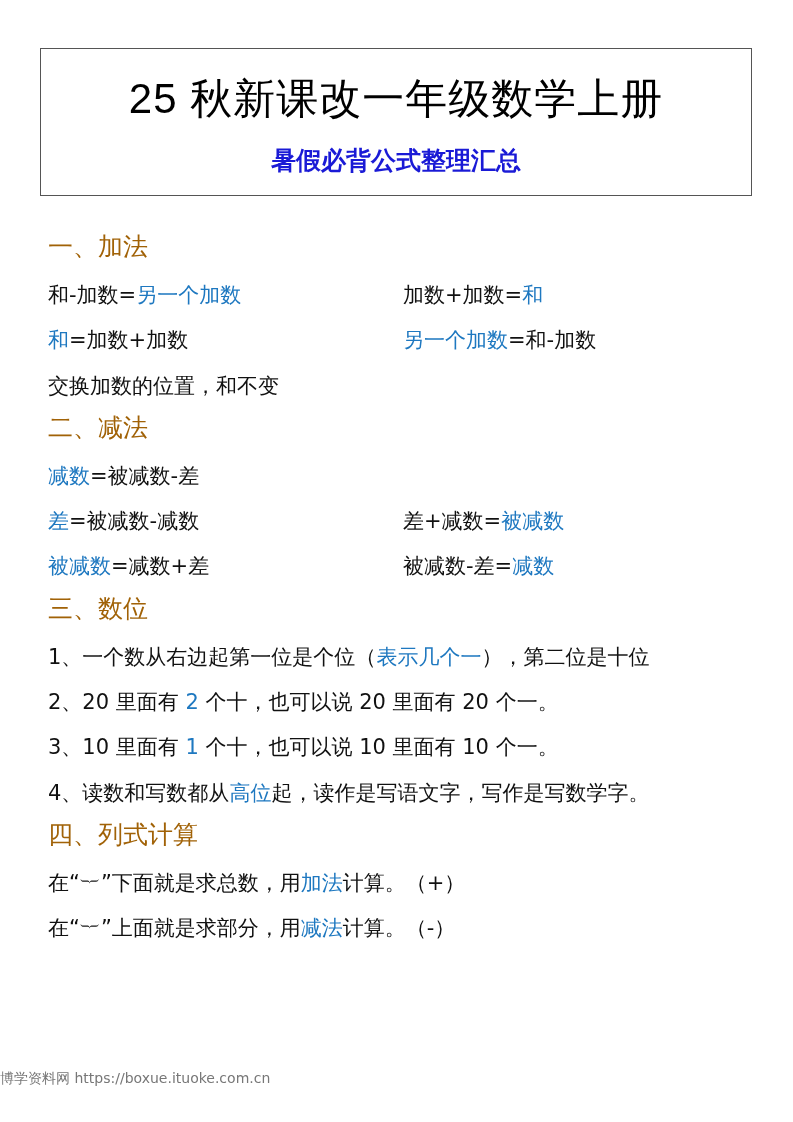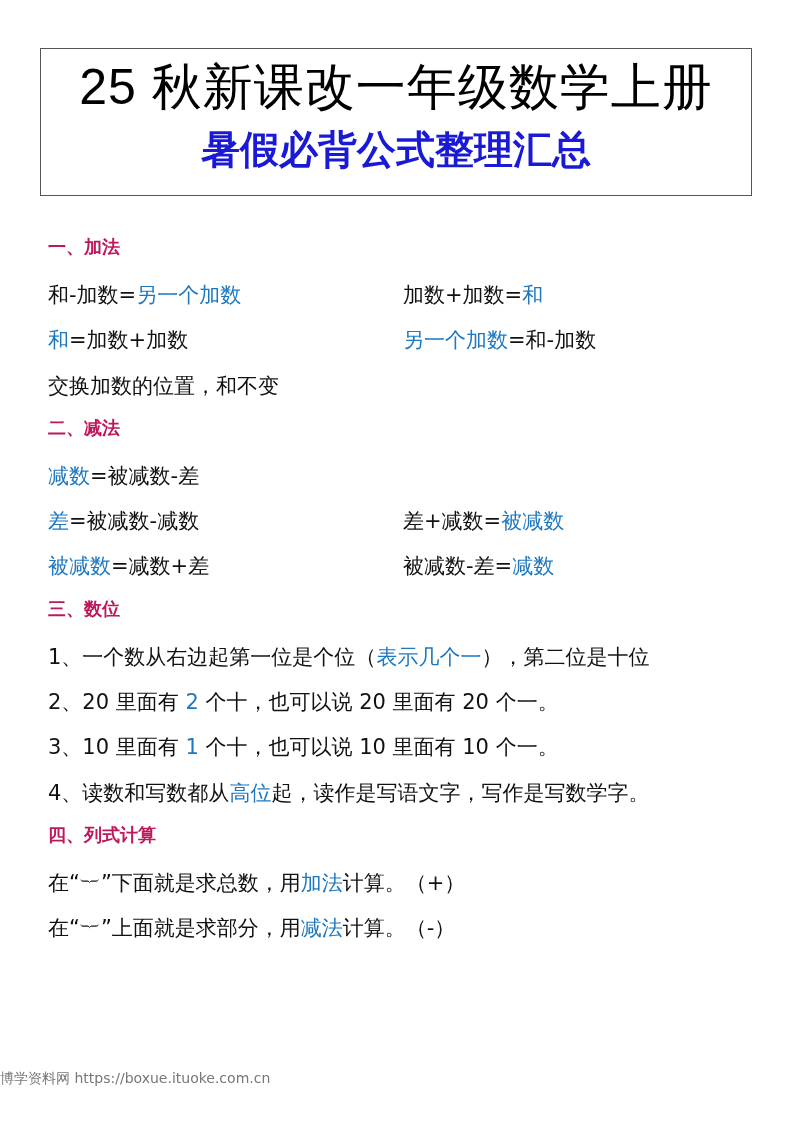--- a/index.html
+++ b/index.html
@@ -1,25 +1,25 @@
 <!DOCTYPE html>
 <html><head>
 <meta charset="utf-8">
 <style>
   html, body { margin: 0; padding: 0; background: #ffffff; }
   body { width: 793px; height: 1122px; position: relative; overflow: hidden;
          font-family: "DejaVu Sans", "Liberation Sans", sans-serif; color: #111111; }
   .title-box { position: absolute; left: 40px; top: 48px; width: 712px; height: 148px;
                border: 1px solid #555555; box-sizing: border-box; text-align: center; }
-  .main-title { font-family: "Liberation Sans", "DejaVu Sans", sans-serif; font-size: 50px;
-                line-height: 60px; margin-top: 8px; color: #000000; letter-spacing: 1px; white-space: nowrap; }
+  .main-title { font-family: "Liberation Sans", "DejaVu Sans", sans-serif; font-size: 42px;
+                line-height: 60px; margin-top: 20px; color: #000000; letter-spacing: 1px; white-space: nowrap; }
   .sub-title { font-family: "DejaVu Serif", "Liberation Serif", serif; font-weight: bold;
-               font-size: 39px; line-height: 40px; margin-top: 12px; color: #1a1ad6; }
+               font-size: 25px; line-height: 40px; margin-top: 12px; color: #1a1ad6; }
   .content { position: absolute; left: 48px; top: 228px; width: 710px; }
-  .section-heading { font-weight: bold; font-size: 18px; color: #be185d; height: 45px; line-height: 38px; }
+  .section-heading { font-weight: normal; font-size: 25px; color: #a16207; height: 45px; line-height: 38px; }
   .row { display: flex; height: 45.3px; line-height: 45px; font-size: 21px; white-space: nowrap; }
   .col { width: 363px; }
   .full { white-space: nowrap; }
   .hl { color: #1e78c0; }
   .footer { position: absolute; left: 0; top: 1070px; width: 793px; text-align: left;
             font-size: 14px; color: #777777; }
 </style>
 </head>
 <body>
 

